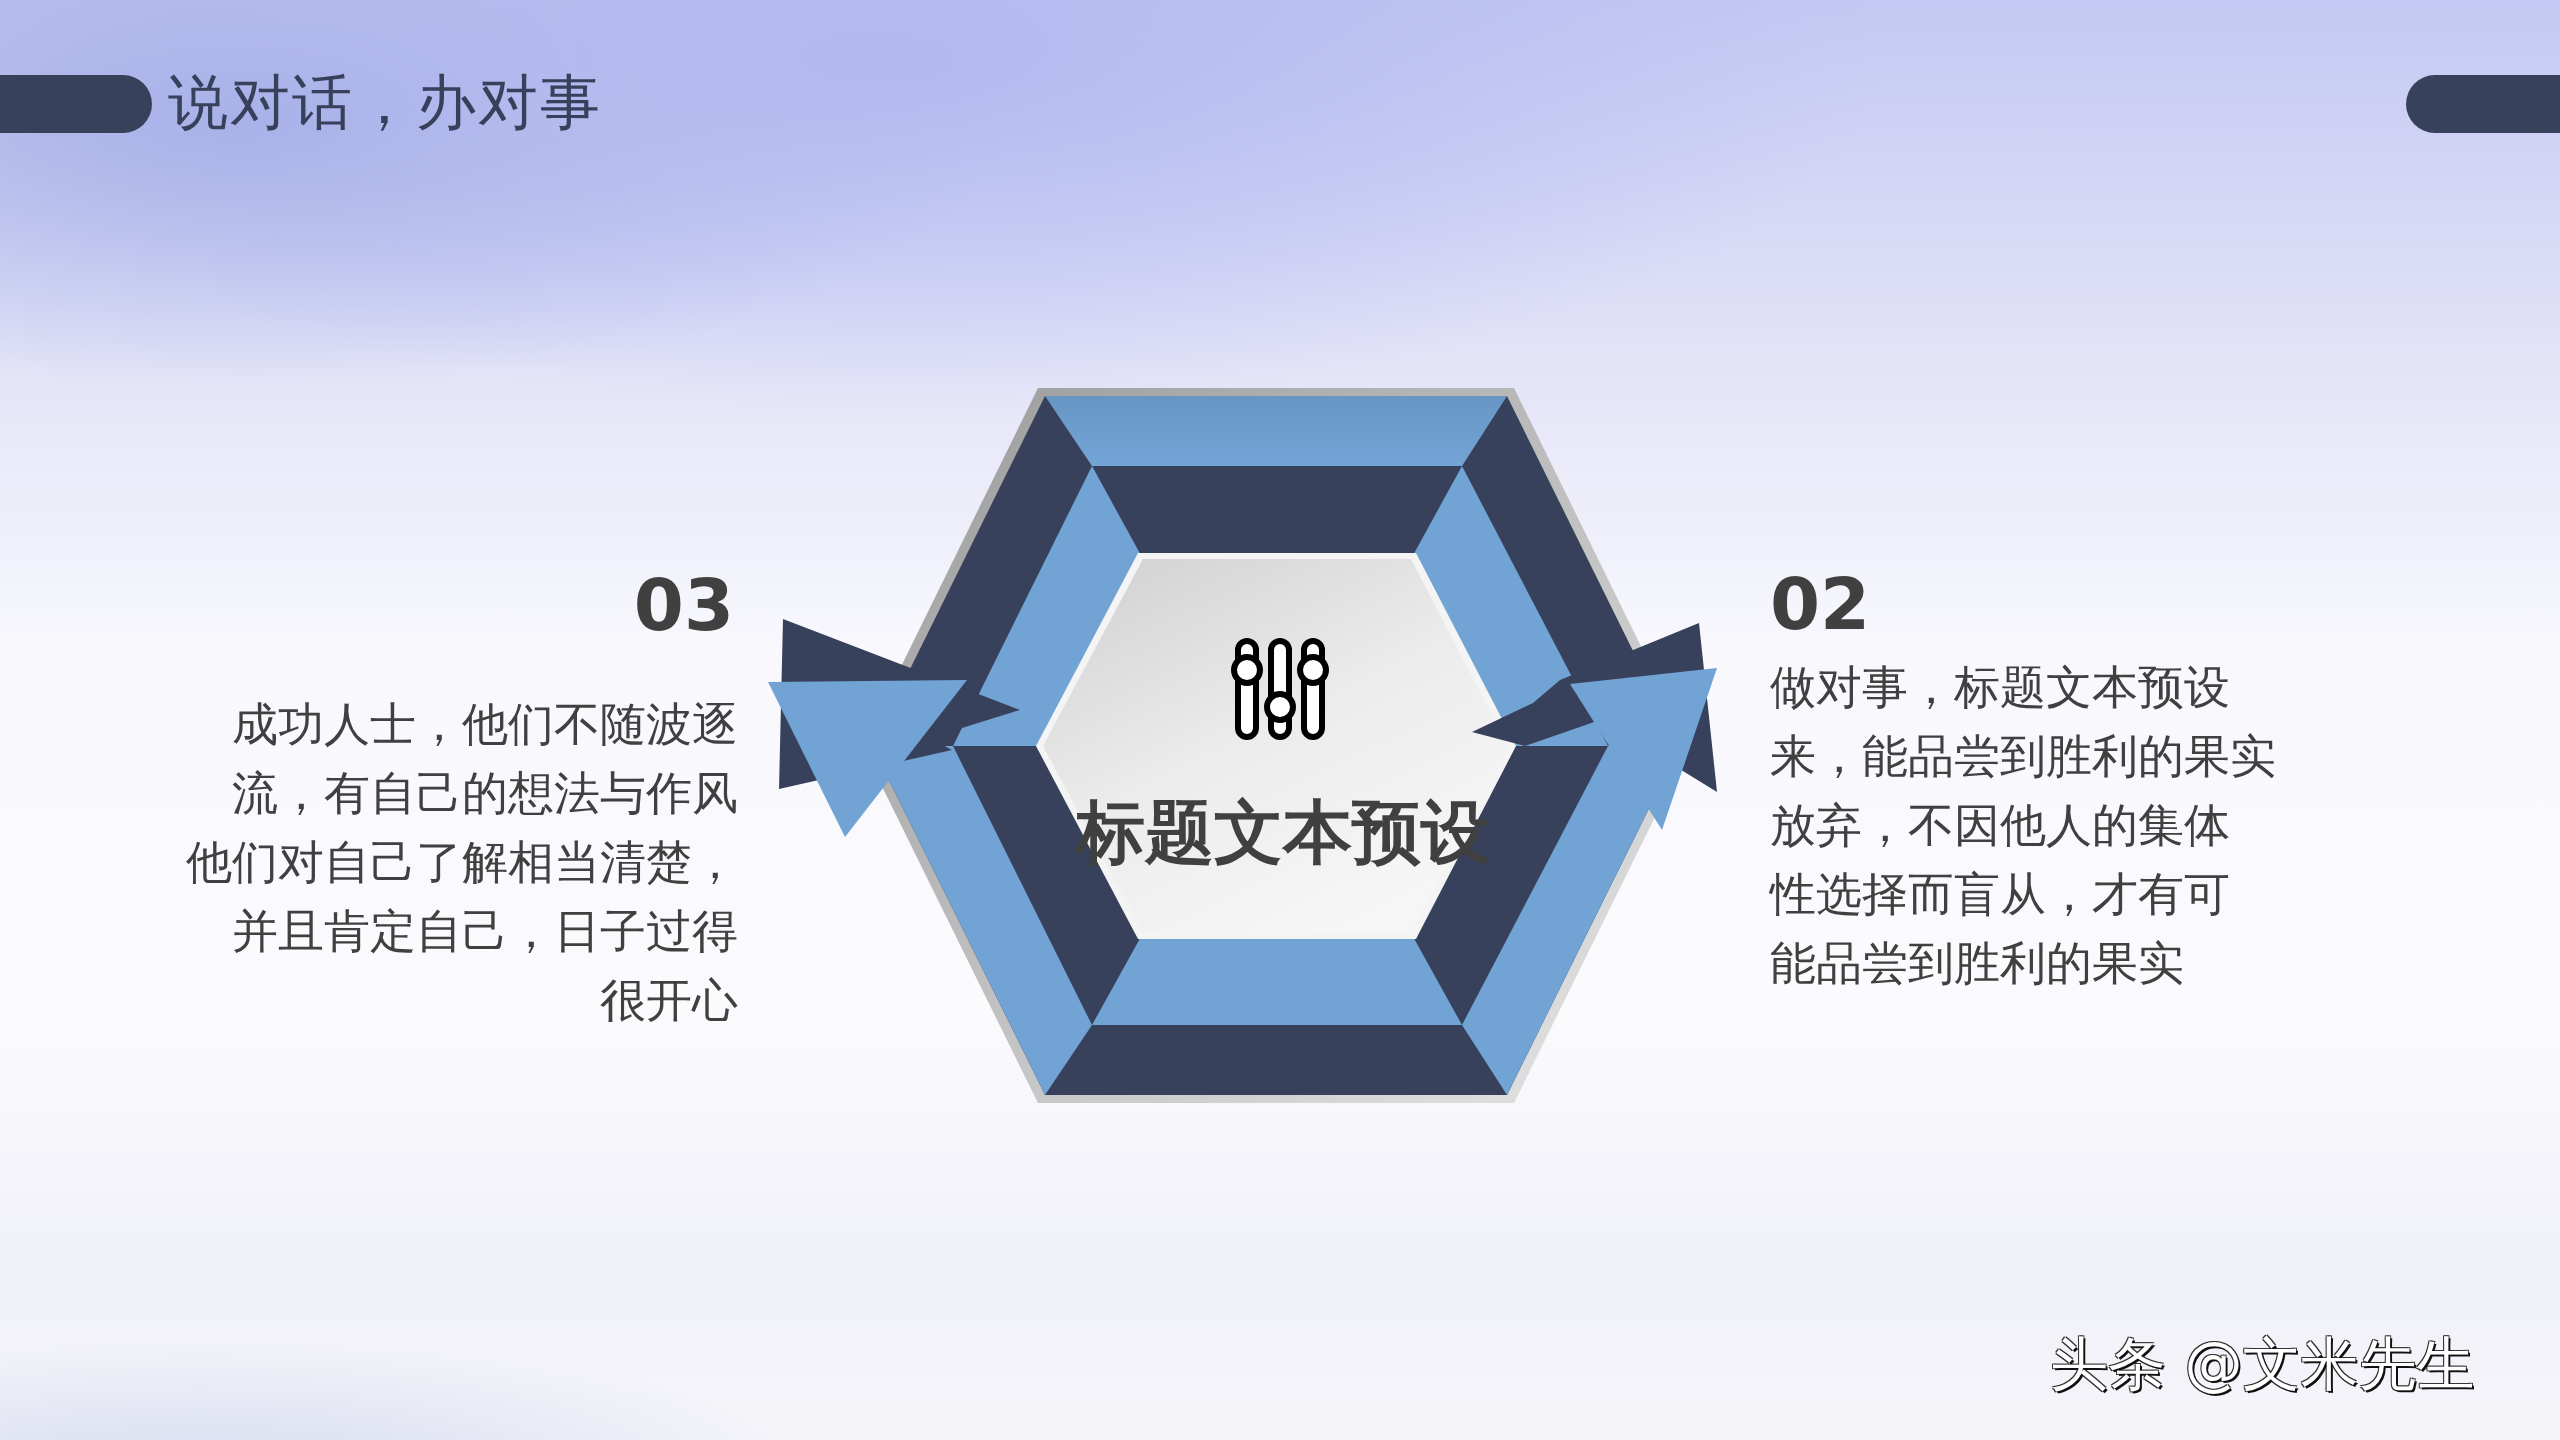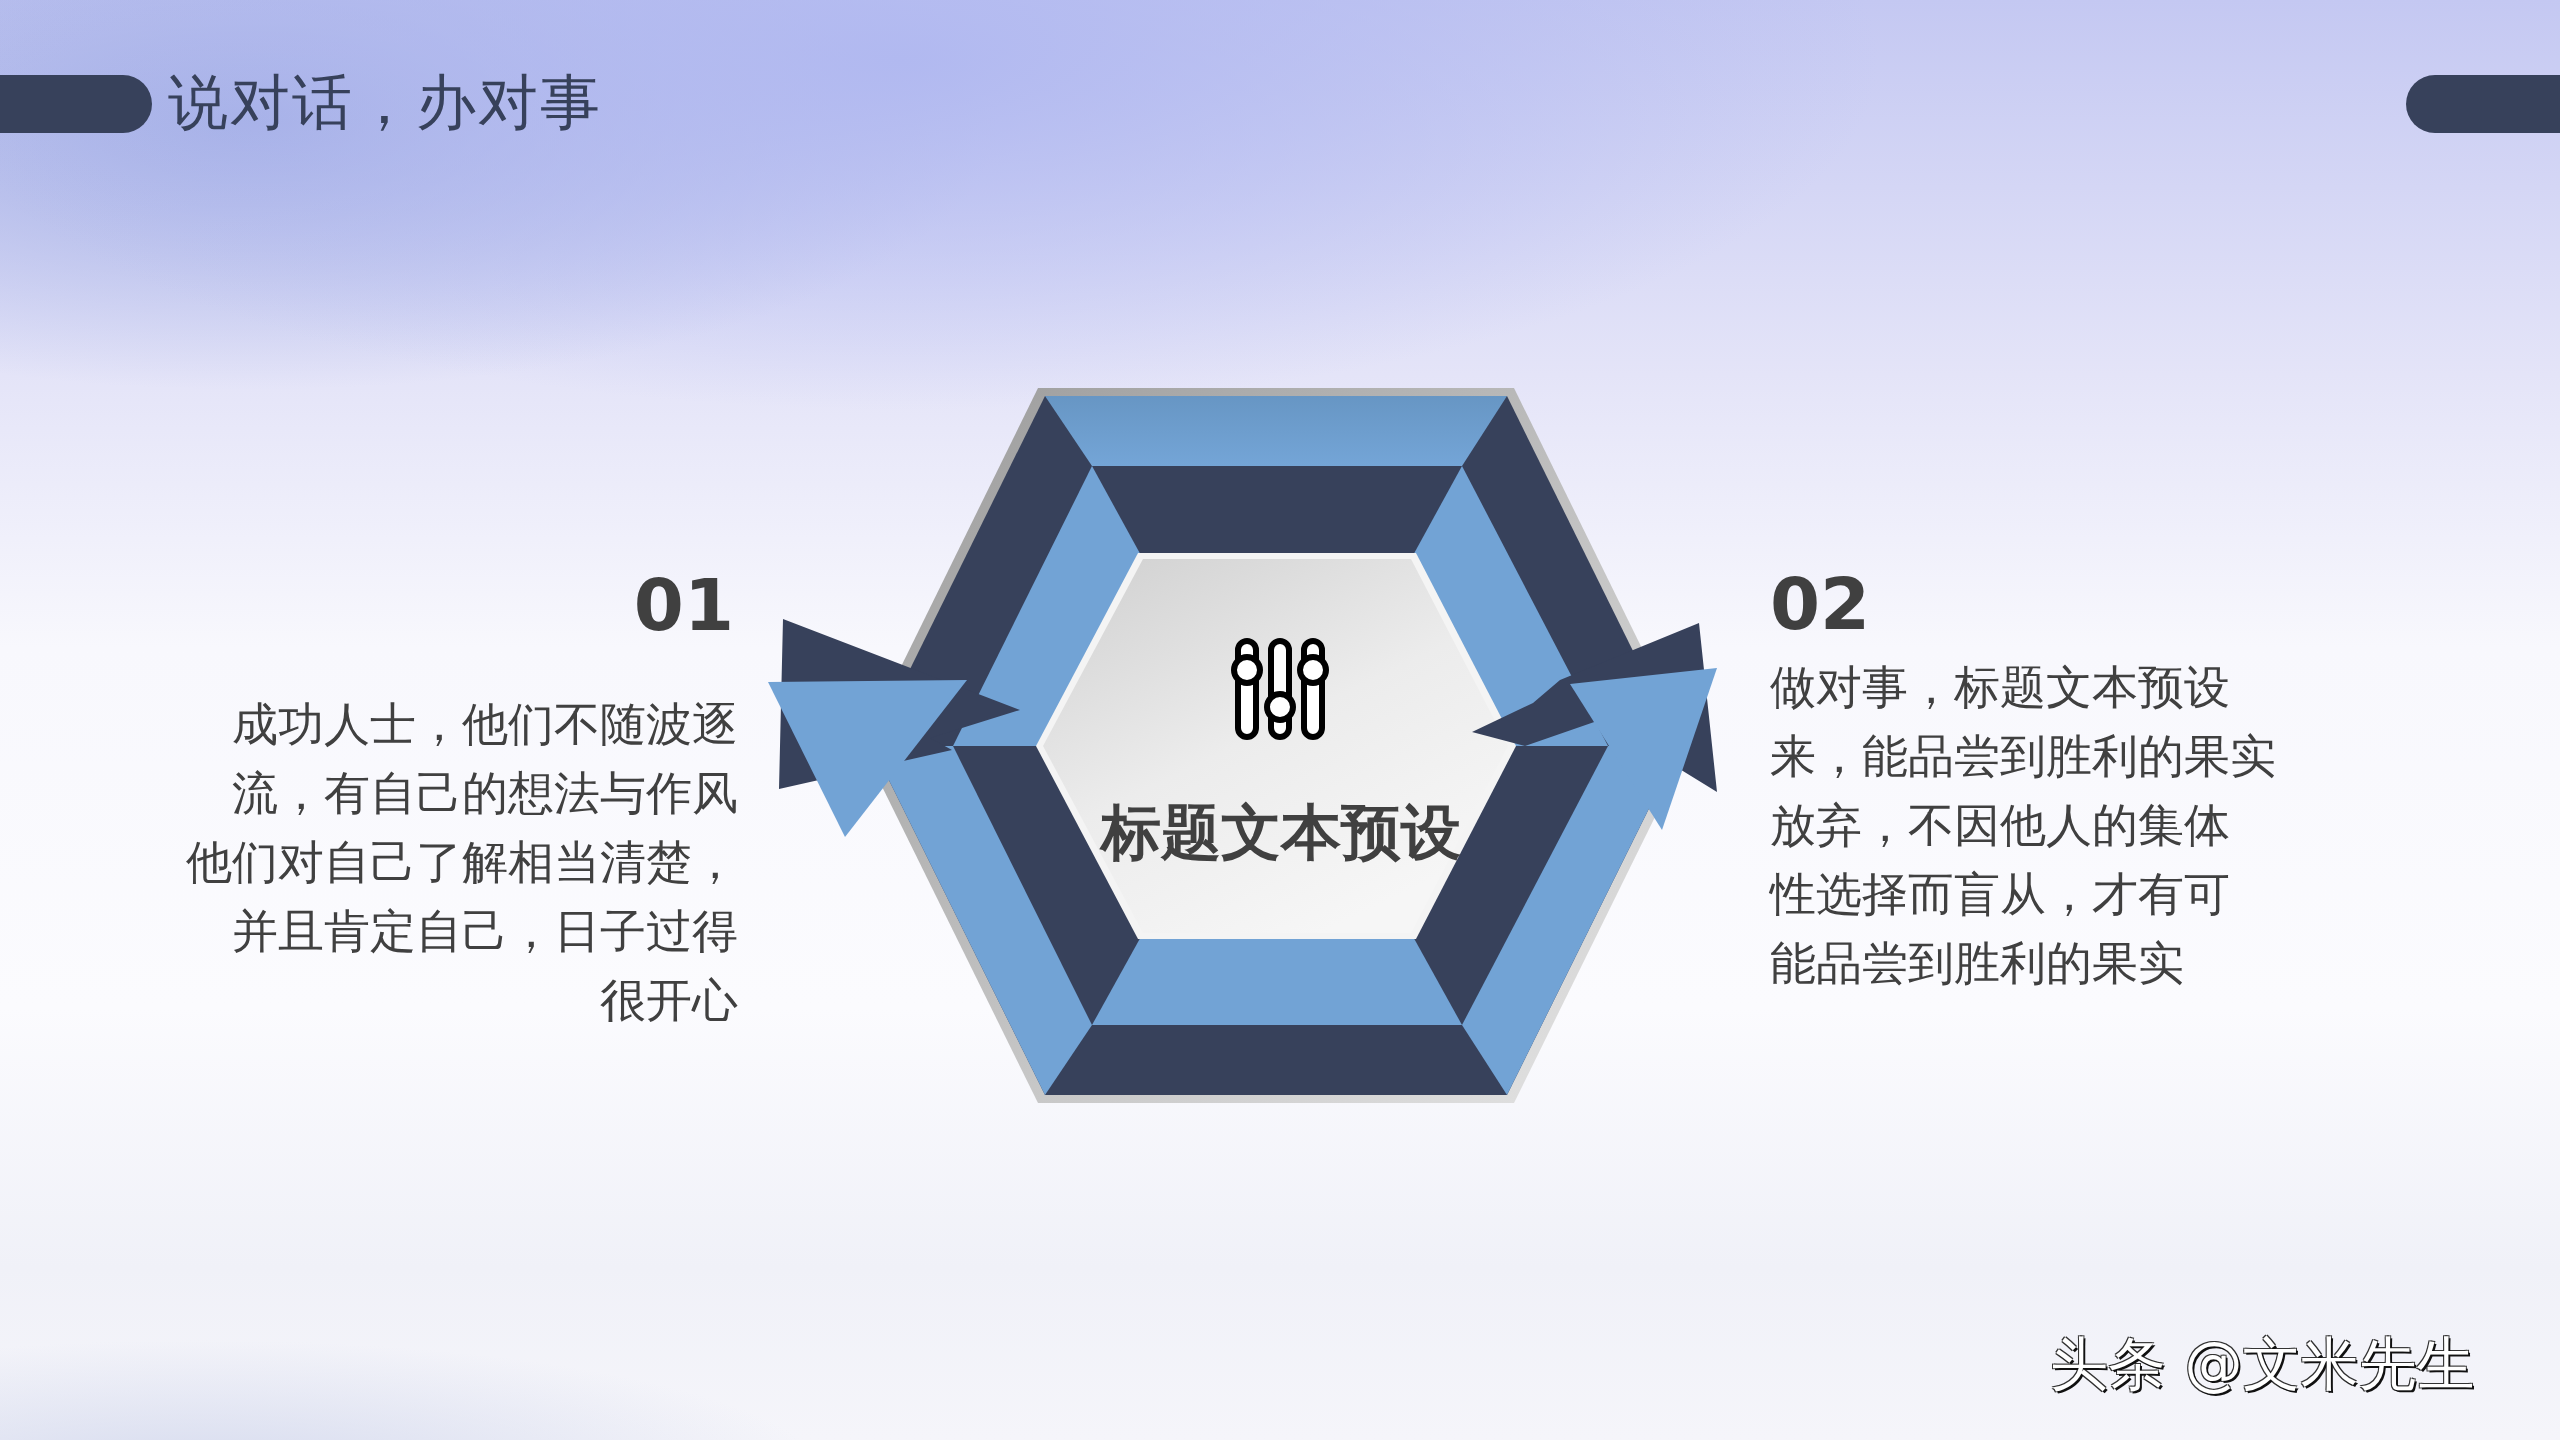--- a/index.html
+++ b/index.html
@@ -25,22 +25,22 @@
   .num.left { right:calc(2560px - 734px); top:565px; text-align:right; }
   .num.right { left:1770px; top:564px;text-align:center; }
   .body-text {
     position:absolute; font-size:46px; color:#404040; line-height:69px;
   }
   .body-text.left { right:calc(2560px - 738px); top:653px; width:600px; text-align:right;margin-top:37px; }
   .body-text.right { left:1770px; top:653px; width:490px; text-align:left; }
   .body-text .line { display:block; white-space:nowrap; }
   svg.graphic { position:absolute; left:0; top:0; }
   .center-title {
-    position:absolute; left:1076px; top:792px; width:410px; text-align:center;
-    font-size:60px; font-weight:bold; color:#404040; white-space:nowrap; line-height:80px;
+    position:absolute; left:1076px; top:792px; width:410px; text-align:right;
+    font-size:69px; font-weight:bold; color:#404040; white-space:nowrap; line-height:80px;
   }
   .watermark {
     position:absolute; left:2050px; top:1326px; font-size:58px; color:#ffffff;
     white-space:nowrap; line-height:76px;
     text-shadow: 2px 2px 0 #111, -1px -1px 0 #333, 1px -1px 0 #333, -1px 1px 0 #333;
   }
 </style>
 </head>
 <body>
 
@@ -95,21 +95,21 @@
     <rect x="1271" y="641" width="18" height="96" rx="9" fill="#fff"></rect>
     <rect x="1304" y="641" width="18" height="96" rx="9" fill="#fff"></rect>
     <circle cx="1247" cy="670" r="13" fill="#fff"></circle>
     <circle cx="1280" cy="707" r="13" fill="#fff"></circle>
     <circle cx="1313" cy="670" r="13" fill="#fff"></circle>
   </g>
 </svg>
 
 <div class="center-title">标题文本预设</div>
 
-<div class="num left">01</div>
+<div class="num left">03</div>
 <div class="body-text left">
   <span class="line">成功人士，他们不随波逐</span>
   <span class="line">流，有自己的想法与作风</span>
   <span class="line">他们对自己了解相当清楚，</span>
   <span class="line">并且肯定自己，日子过得</span>
   <span class="line">很开心</span>
 </div>
 
 <div class="num right">02</div>
 <div class="body-text right">

